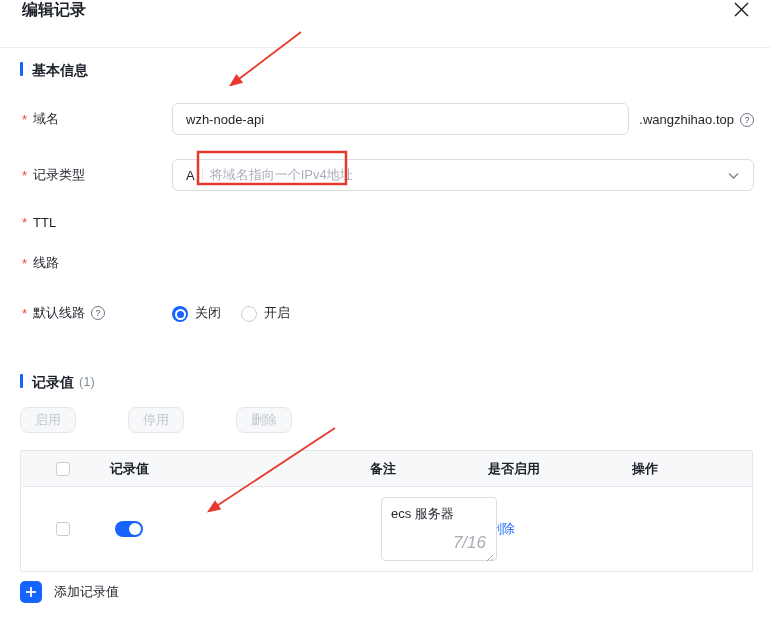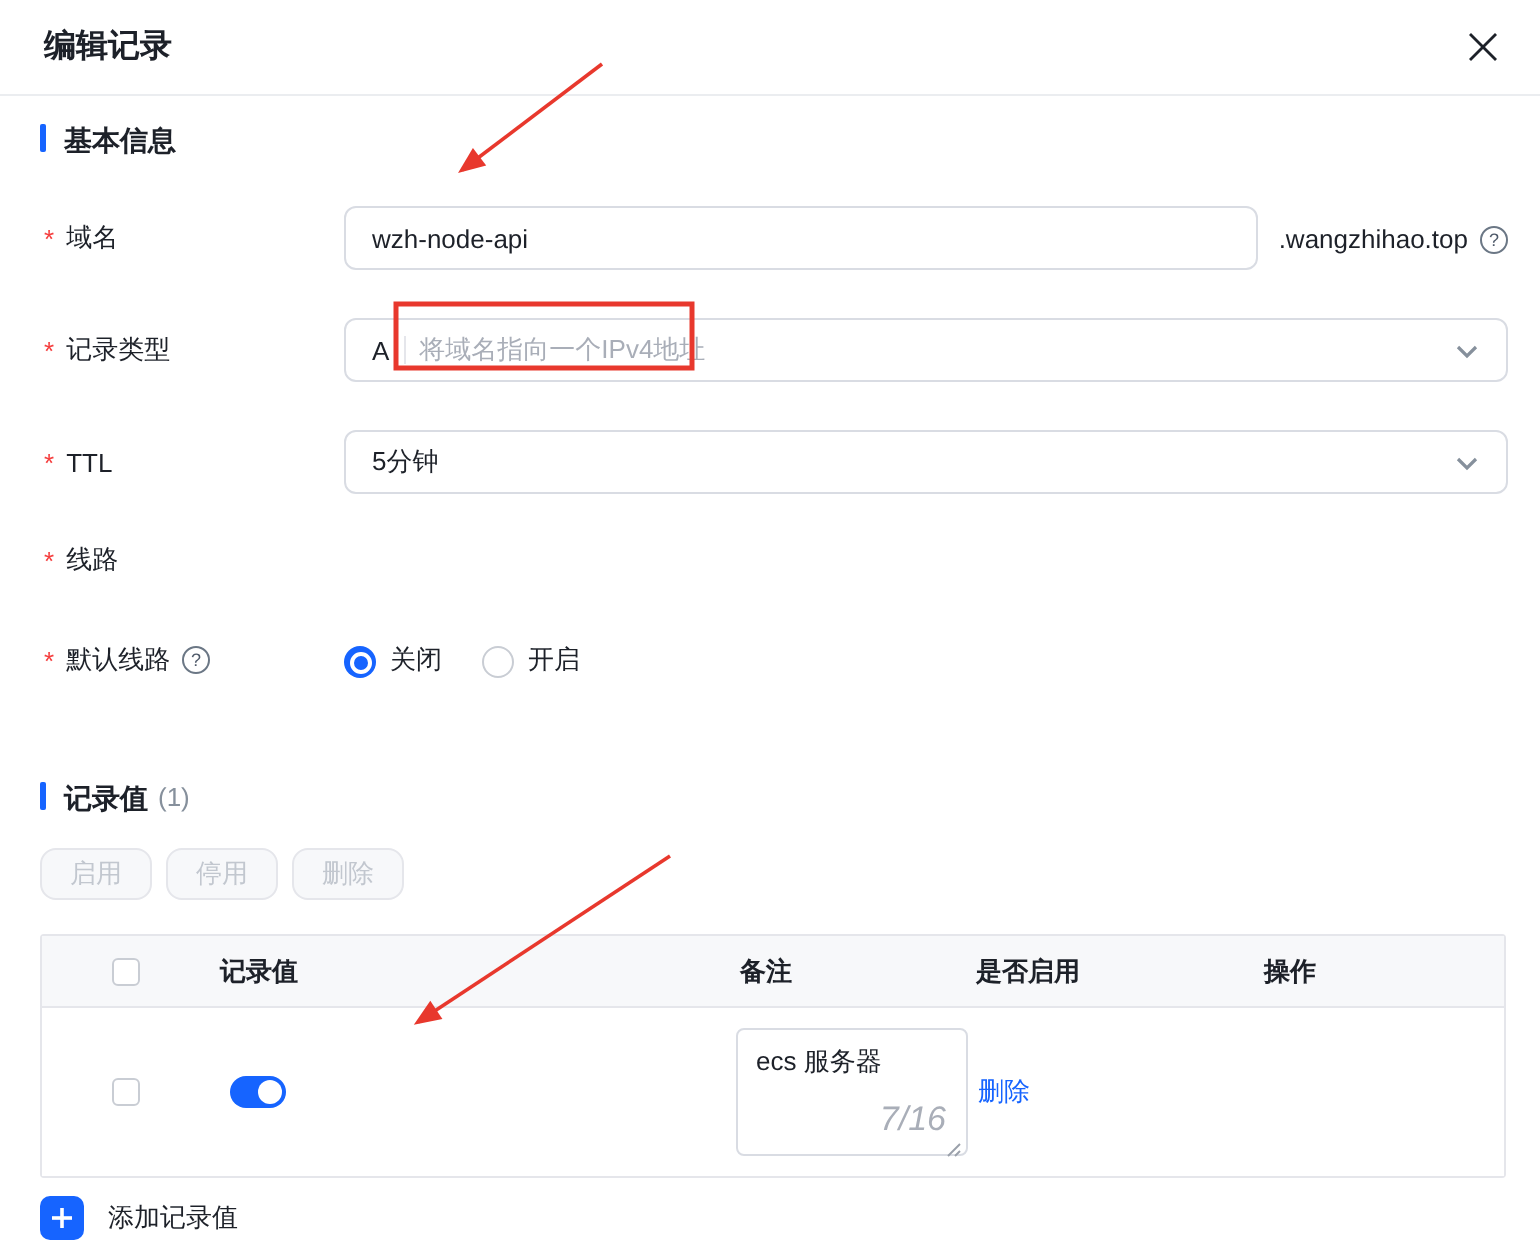--- a/index.html
+++ b/index.html
@@ -18,21 +18,21 @@
   body{
     position:relative;
     background:#fff;
     font-family:"Liberation Sans","DejaVu Sans",sans-serif;
     color:var(--text);
     font-size:13px;
     overflow:hidden;
   }
   
   .dlg-header{
-    height:48px;display:flex;align-items:center;
+    height:48px;display:flex;
     padding:0 20px 0 22px;border-bottom:1px solid var(--divider);font-family:Liberation Serif, serif;
   }
   .dlg-title{font-size:16px;font-weight:bold;flex:1;}
   .close-btn{
     width:18px;height:18px;border:none;background:none;cursor:pointer;
     color:#1d2129;display:flex;align-items:center;justify-content:center;padding:0;
   }
   .close-btn svg{width:15px;height:15px;stroke:currentColor;stroke-width:1.4;}
   
   .content{padding:14px 16px 0 20px;}
@@ -70,41 +70,41 @@
   .radio-item{display:flex;align-items:flex-end;margin-right:20px;cursor:pointer;}
   .radio-dot{width:16px;height:16px;border-radius:50%;position:relative;flex:0 0 auto;}
   .radio-dot.on{background:var(--primary);}
   .radio-dot.on::after{
     content:"";position:absolute;inset:2.5px;border:2.5px solid #fff;border-radius:50%;
   }
   .radio-dot.off{border:1px solid #C9CDD4;background:#fff;}
   .radio-label{margin-left:7px;font-size:13px;}
   
   .records-section{margin-top:50px;}
-  .toolbar{margin-top:13px;display:flex;align-items:center;}
+  .toolbar{margin-top:13px;display:flex;align-items:center;gap:45px;}
   .tb-btn{
     height:26px;padding:0 14px;margin-right:7px;font-size:13px;
     background:#F7F8FA;border:1px solid #E5E6EB;border-radius:8px;
     color:#C2C7CF;font-family:inherit;cursor:not-allowed;
   }
   
   .rec-table{margin-top:17px;width:733px;border:1px solid #E5E6EB;border-radius:2px;}
   .t-row{display:grid;grid-template-columns:84px 255px 118px 144px 1fr;align-items:center;}
   .t-head{height:36px;background:var(--thead-bg);border-bottom:1px solid #E5E6EB;}
   .t-head .th{font-size:13px;color:#1d2129;font-weight:bold;}
   .t-body{height:84px;background:#fff;}
   .cell-cb{display:flex;justify-content:center;}
   .checkbox{width:14px;height:14px;border:1px solid #C9CDD4;border-radius:3px;background:#fff;cursor:pointer;}
   .rec-input{width:198px;height:31px;border:1px solid var(--border);border-radius:6px;padding:0 11px;}
   .rec-input input{border:none;outline:none;width:100%;font-size:13px;color:var(--text);font-family:inherit;}
   .toggle{width:28px;height:16px;border-radius:8px;background:var(--primary);position:relative;cursor:pointer;margin-left:10px;}
   .toggle::after{content:"";position:absolute;top:2px;right:2px;width:12px;height:12px;border-radius:50%;background:#fff;}
   .remark-box{
     width:116px;height:64px;border:1px solid var(--border);border-radius:4px;
-    position:relative;padding:7px 9px;margin-left:8px;background:#fff;
+    position:relative;padding:7px 9px;margin-left:21px;background:#fff;
   }
   .remark-text{font-size:13px;color:var(--text);}
   .remark-counter{position:absolute;right:10px;bottom:7px;font-size:17px;color:var(--placeholder);font-style:italic;}
   .resize-handle{position:absolute;right:2px;bottom:2px;width:8px;height:8px;color:#9aa0aa;}
   .resize-handle svg{width:8px;height:8px;stroke:currentColor;stroke-width:1;}
   .link-btn{color:var(--primary);font-size:13px;cursor:pointer;padding-left:11px;background:none;border:none;font-family:inherit;}
   .th.pl1,.cell.pl1{padding-left:5px;}
   .th.pl2,.cell.pl2{padding-left:10px;}
   
   .add-row{display:flex;align-items:center;margin-top:9px;cursor:pointer;}
@@ -168,28 +168,20 @@
           </svg>
       </span>
     </div>
   </div>
 
   <div class="form-row">
     <div class="form-label">
       <span class="req">*</span>
       <span>TTL</span>
     </div>
-    <div class="ctrl select">
-      <span class="type-value">5分钟</span>
-      <span class="chevron">
-        <svg viewBox="0 0 13 13">
-            <polyline points="2,4.5 6.5,9 11,4.5" fill="none"></polyline>
-          </svg>
-      </span>
-    </div>
   </div>
 
   <div class="form-row">
     <div class="form-label">
       <span class="req">*</span>
       <span>线路</span>
     </div>
   </div>
 
   <div class="form-row radios">

